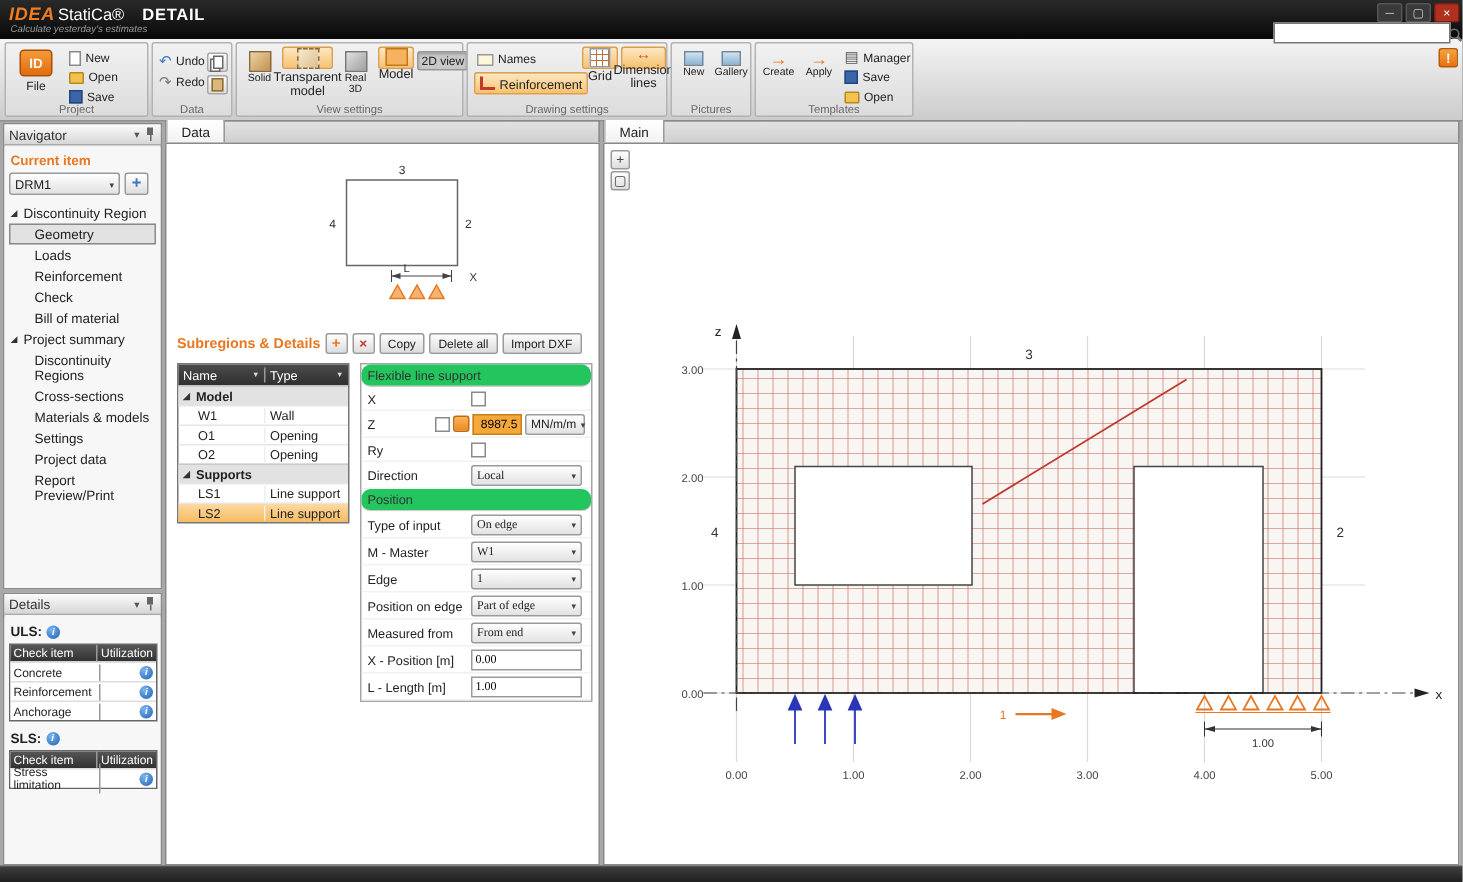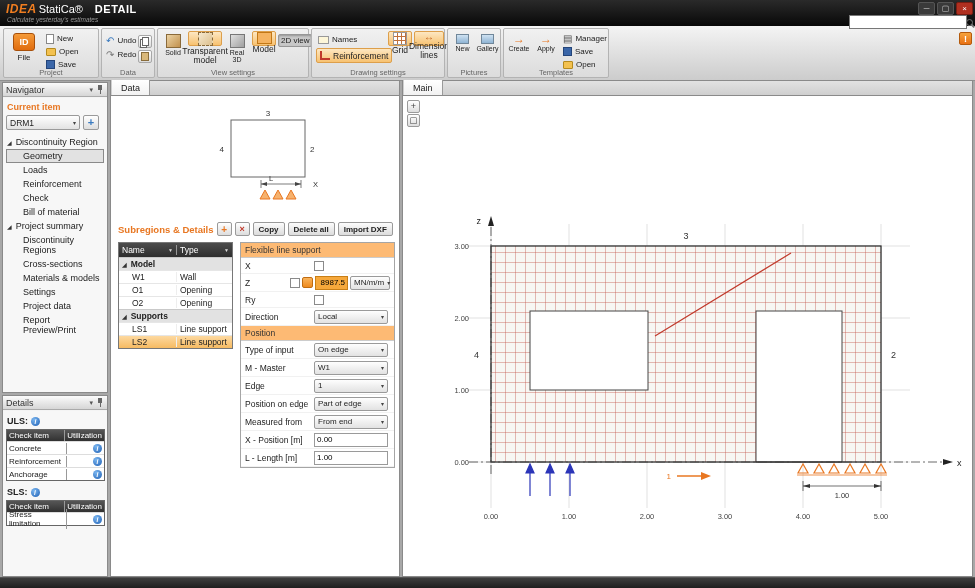--- a/index.html
+++ b/index.html
@@ -96,44 +96,44 @@
   .tab { height:15px; padding:0 9px; display:flex; align-items:center; font-size:9px; background:linear-gradient(#ffffff,#f2f2f2); border-right:1px solid #9a9a9a; border-left:1px solid #cfcfcf; }
 
   
   .mid-panel { position:absolute; left:110px; top:95px; width:290px; height:482px; background:#fff; border:1px solid #8a8a8a; }
   .sketch-wrap { position:absolute; left:92px; top:8px; width:130px; height:112px; }
   .subr-bar { position:absolute; left:7px; top:126px; right:4px; display:flex; align-items:center; gap:3px; }
   .subr-title { color:#e87722; font-weight:bold; font-size:9.5px; white-space:nowrap; }
   .sq-btn { width:15px; height:14px; border:1px solid #9a9a9a; border-radius:2px; background:linear-gradient(#fff,#ddd); display:flex; align-items:center; justify-content:center; font-size:10px; font-weight:bold; }
   .sq-btn.orange { color:#e87722; }
   .sq-btn.red { color:#c0392b; font-size:9px; }
-  .btn { height:14px; padding:0 5px; border:1px solid #9a9a9a; border-radius:2px; background:linear-gradient(#fcfcfc,#dcdcdc); font-size:8px; display:flex; align-items:center; white-space:nowrap;font-weight:bold; }
+  .btn { height:14px; padding:0 5px; border:1px solid #9a9a9a; border-radius:2px; background:linear-gradient(#fcfcfc,#dcdcdc); font-size:8px; display:flex; align-items:center; white-space:nowrap; }
   .sg-table { position:absolute; left:7px; top:146px; width:115px; border:1px solid #777; font-size:8.5px; background:#fff; }
   .sg-h { display:flex; background:linear-gradient(#4c4c4c,#2e2e2e); color:#fff; height:14px; align-items:center; }
   .sg-hc { display:flex; align-items:center; justify-content:space-between; padding:0 3px; }
   .sg-hc .funnel { font-size:5px; color:#ddd; }
   .sg-c1 { width:58px; border-right:1px solid #999; }
   .sg-c2 { flex:1; }
   .sg-grp { display:flex; align-items:center; gap:4px; background:#e2e2e2; border-top:1px solid #c9c9c9; height:13px; padding:0 3px; font-weight:bold; }
   .sg-r { display:flex; height:13px; align-items:center; border-top:1px solid #e6e6e6; }
   .sg-r .sg-c1 { padding-left:13px; border-right:1px solid #eee; }
   .sg-r .sg-c2 { padding-left:3px; }
   .sg-r.selrow { background:linear-gradient(#fdd9a0,#f6bb62); }
 
   .props { position:absolute; left:129px; top:146px; width:155px; border:1px solid #a5a5a5; background:#fff; font-size:8.5px; }
-  .phead { background:#fdba74; border-bottom:1px solid #ccc; padding:2px 4px; color:#333; }
+  .phead { background:#22c55e; border-bottom:1px solid #ccc; padding:2px 4px; color:#333;border-radius:6px; }
   .prow { display:flex; align-items:center; padding:1.5px 4px; border-bottom:1px solid #f1f1f1; min-height:16px; }
   .plabel { flex:1; font-size:8.5px; }
   .pctrl { width:76px; display:flex; align-items:center; gap:2px; }
   .pctrl.autow { width:auto; }
   .cb { width:10px; height:10px; border:1px solid #8a8a8a; background:#fff; flex:none; }
   .lock { width:11px; height:11px; background:linear-gradient(#f9b45c,#ee8a1e); border:1px solid #c06c10; border-radius:2px; flex:none; }
   .inp { height:14px; border:1px solid #9a9a9a; background:#fff; font-size:8px; padding:0 2px; font-family:inherit; }
   .inp.orange { background:#f6a83b; border-color:#c97f16; text-align:right; width:33px; }
-  .w74 { width:74px; } .w40 { width:40px; font-size:7px; }
+  .w74 { width:74px;font-family:Liberation Serif, serif; } .w40 { width:40px; font-size:7px; }
   .sel.small { height:14px; font-size:8px; }
 
   
   .main-panel { position:absolute; left:402px; top:95px; width:571px; height:482px; background:#fff; border:1px solid #8a8a8a; }
   .zoomctl { position:absolute; left:4px; top:4px; display:flex; flex-direction:column; gap:1px; z-index:5; }
   .zbtn { width:13px; height:13px; border:1px solid #9a9a9a; border-radius:2px; background:linear-gradient(#fff,#ddd); font-size:9px; line-height:11px; text-align:center; color:#444; }
 
   
   .statusbar { position:absolute; left:0; right:0; top:577px; height:11px; background:linear-gradient(#3e3e3e,#1f1f1f); border-top:1px solid #555; }
 

